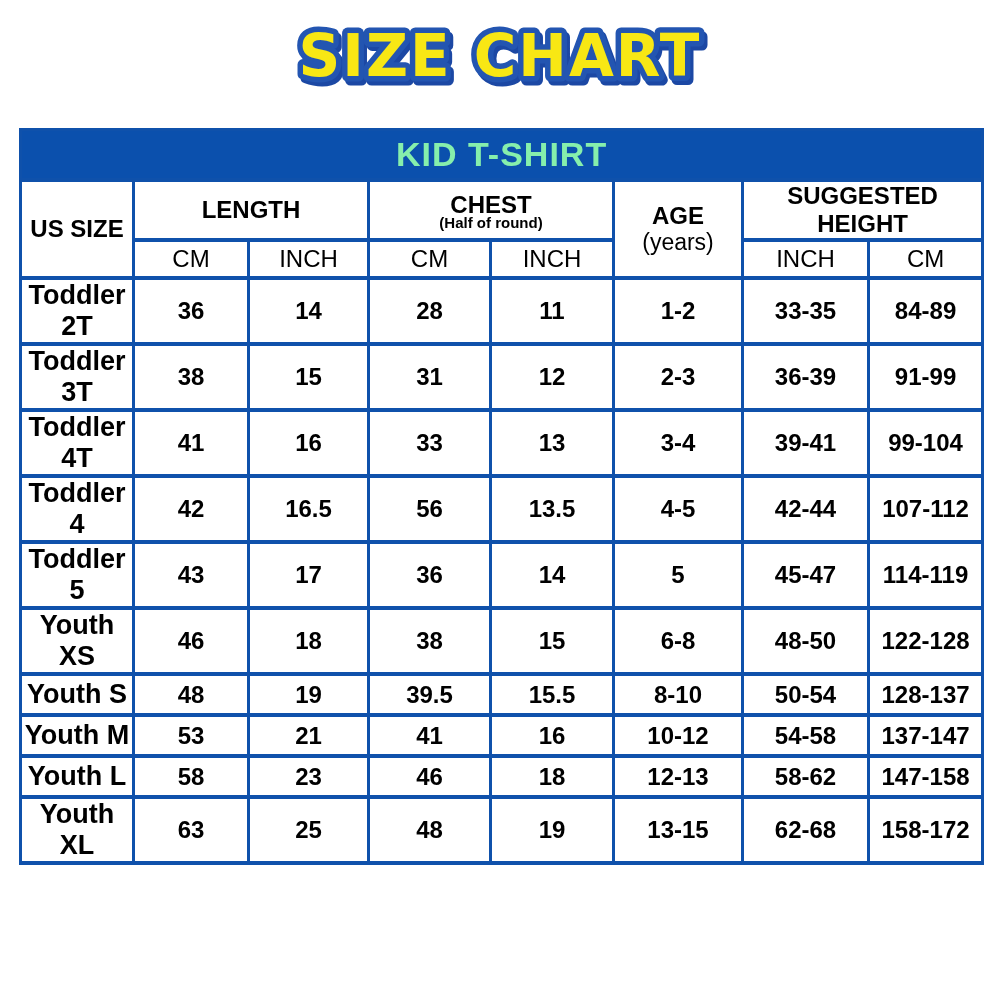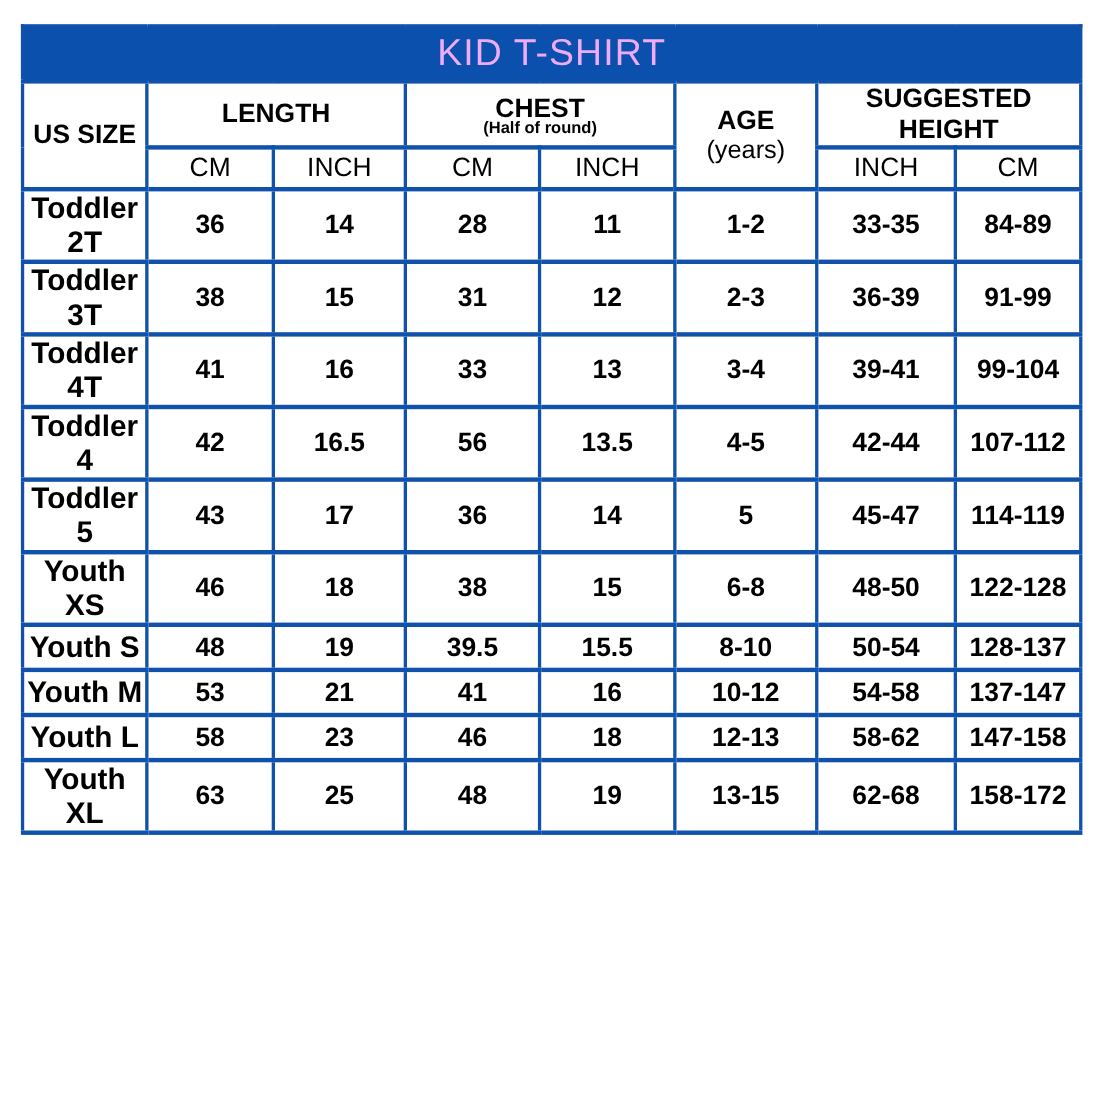--- a/index.html
+++ b/index.html
@@ -50,23 +50,23 @@
     border-bottom: 4px solid #0f51ab;
     padding: 0;
     text-align: center;
     vertical-align: middle;
     color: #000000;
     background: #ffffff;
   }
   th.banner {
     height: 47px;
     background: #0b50ad;
-    color: #f0abfc;
+    color: #86efac;
     font-size: 34px;
-    font-weight: normal;
+    font-weight: bold;
     letter-spacing: 1px;
     border: 3px solid #0f51ab;
     margin-left: 48px;
   }
   tr.group-row th {
     height: 41px;
     font-size: 24px;
     font-weight: bold;
   }
   th.rowspan2 {
@@ -100,20 +100,25 @@
   }
   tbody td.size-name {
     font-size: 27px;
   }
 </style>
 </head>
 <body>
 
 <div class="page">
 
+  <div class="title-wrap">
+    <svg class="title-svg" width="720" height="100" viewBox="0 0 720 100">
+      <text class="title-text" x="360" y="70" text-anchor="middle">SIZE CHART</text>
+    </svg>
+  </div>
 
   <table class="size-table">
     <colgroup>
       <col style="width:113px">
       <col style="width:115px">
       <col style="width:120px">
       <col style="width:122px">
       <col style="width:123px">
       <col style="width:129px">
       <col style="width:126px">

